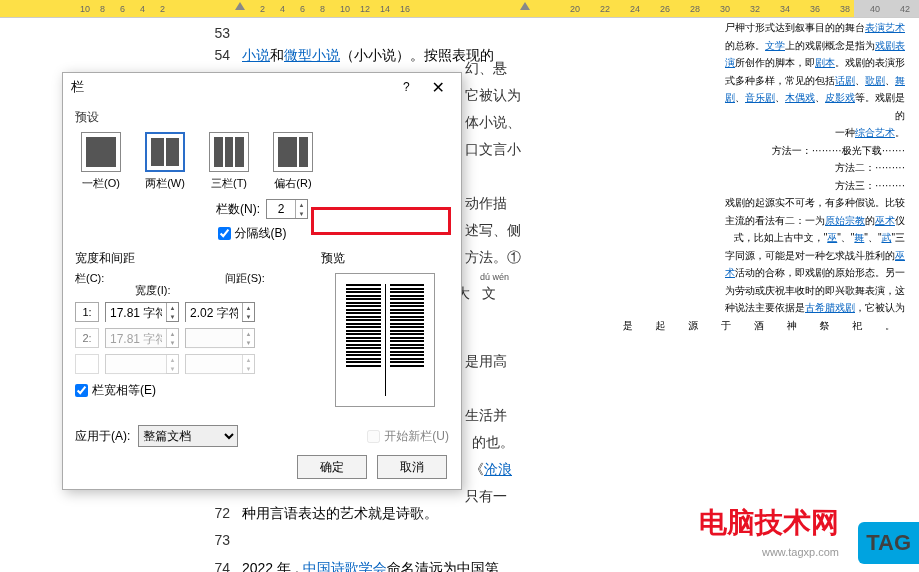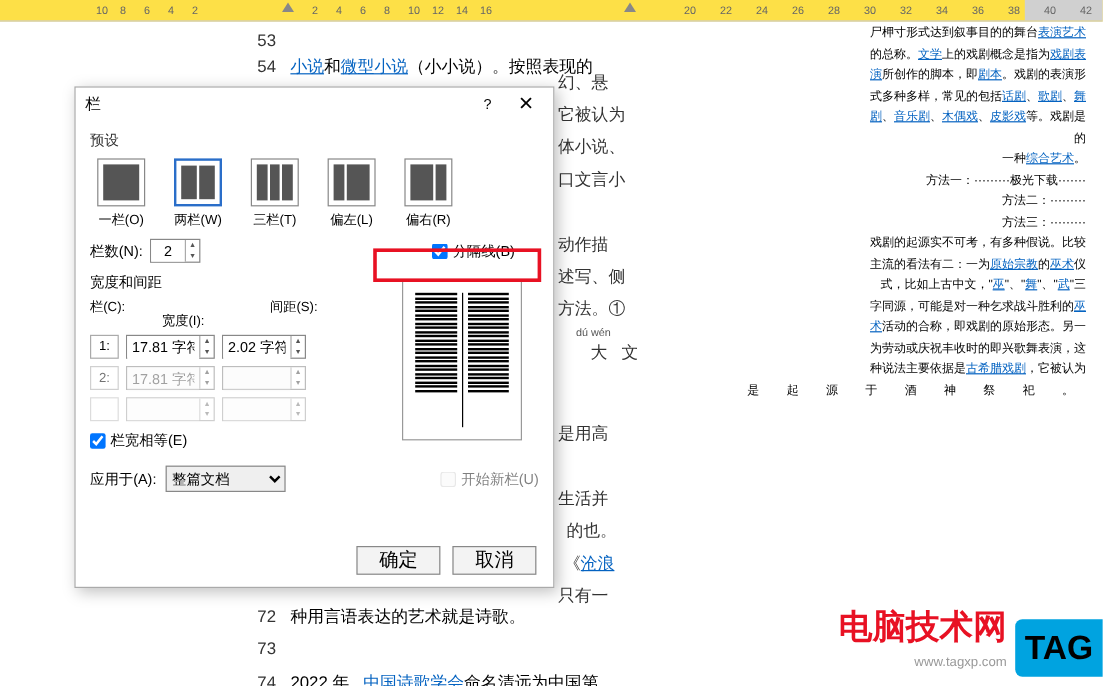--- a/index.html
+++ b/index.html
@@ -32,21 +32,21 @@
 .dlg-body { padding: 4px 12px 8px 12px; }
 .fieldset-label { font-size: 12px; color: #333; margin-top: 4px; }
 
 .presets { display: flex; gap: 24px; margin: 6px 0 6px 6px; }
 .preset { display: flex; flex-direction: column; align-items: center; gap: 4px; cursor: pointer; }
 .preset-icon { width: 40px; height: 40px; border: 1px solid #888; display: flex; justify-content: center; align-items: center; padding: 4px; gap: 2px; background: #fff; }
 .preset.selected .preset-icon { border: 2px solid #2a6ec9; }
 .col-block { background: #555; height: 100%; }
 .preset-lbl { font-size: 11px; }
 
-.row { display: flex; align-items: center; gap: 6px; margin: 8px 0; }
+.row { display: flex; align-items: center; gap: 6px; margin: 8px 0; flex-direction: column; }
 .spinbox { display: inline-flex; border: 1px solid #888; height: 20px; }
 .spinbox input { border: none; width: 28px; text-align: center; font-size: 12px; outline: none; }
 .spinbox .arrows { display: flex; flex-direction: column; width: 12px; border-left: 1px solid #aaa; }
 .spinbox .arrows div { height: 50%; font-size: 6px; display:flex; align-items:center; justify-content:center; line-height: 1; color:#555; }
 
 .sep-checkbox { display: flex; align-items: center; gap: 4px; }
 .red-box { position: absolute; border: 3px solid #e81123; }
 
 .width-section { display: flex; gap: 16px; margin-top: 8px; }
 .wg-left { width: 230px; }
@@ -60,24 +60,24 @@
 .txt-in { border: 1px solid #aaa; height: 20px; font-size: 11px; padding: 0 4px; }
 
 .preview-box { border: 1px solid #999; height: 134px; width: 100px; margin: 6px auto; padding: 10px; display: flex; gap: 4px; background:#fff; }
 .preview-col { flex: 1; display: flex; flex-direction: column; gap: 1.5px; }
 .preview-line { height: 2px; background: #000; }
 
 .apply-row { display: flex; align-items: center; gap: 8px; margin-top: 12px; }
 select.combo { border: 1px solid #888; height: 22px; font-size: 12px; width: 100px; }
 
 .dlg-buttons { position: absolute; bottom: 10px; right: 14px; display: flex; gap: 10px; }
-.dlg-btn { min-width: 70px; height: 24px; border: 1px solid #888; background: #f3f3f3; font-size: 16px; cursor: pointer; }
+.dlg-btn { min-width: 70px; height: 24px; border: 1px solid #888; background: #f3f3f3; font-size: 12px; cursor: pointer; }
 
 .bg-text { position: absolute; font-size: 14px; color: #333; line-height: 1.95; }
-.tag-badge { position:absolute; right: 0px; bottom: 8px; background: #00a3e0; color: #000000; font-weight: bold; padding: 8px 8px; font-size: 28px; border-radius: 6px 0 0 6px; }
+.tag-badge { position:absolute; right: 0px; bottom: 8px; background: #00a3e0; color: #404040; font-weight: bold; padding: 8px 8px; font-size: 22px; border-radius: 6px 0 0 6px; }
 </style>
 </head>
 <body>
 
 <div class="ruler">
   <div class="graybox-right"></div>
   <span class="tick" style="left:80px">10</span>
   <span class="tick" style="left:100px">8</span>
   <span class="tick" style="left:120px">6</span>
   <span class="tick" style="left:140px">4</span>
@@ -112,21 +112,21 @@
 </div>
 
 <div class="bg-text" style="left:465px;top:55px">幻、悬</div>
 <div class="bg-text" style="left:465px;top:82px">它被认为</div>
 <div class="bg-text" style="left:465px;top:109px">体小说、</div>
 <div class="bg-text" style="left:465px;top:136px">口文言小</div>
 <div class="bg-text" style="left:465px;top:190px">动作描</div>
 <div class="bg-text" style="left:465px;top:217px">述写、侧</div>
 <div class="bg-text" style="left:465px;top:244px">方法。①</div>
 <div class="bg-text" style="left:480px;top:269px;font-size:9px;color:#555">dú   wén</div>
-<div class="bg-text" style="left:492px;top:280px;letter-spacing:4px">大  文</div>
+<div class="bg-text" style="left:456px;top:280px;letter-spacing:4px">大  文</div>
 <div class="bg-text" style="left:465px;top:348px">是用高</div>
 <div class="bg-text" style="left:465px;top:402px">生活并</div>
 <div class="bg-text" style="left:472px;top:429px">的也。</div>
 <div class="bg-text" style="left:470px;top:456px"><span>《</span><span class="link">沧浪</span></div>
 <div class="bg-text" style="left:465px;top:483px">只有一</div>
 
 <div style="position:absolute;left:0;top:500px;font-size:14px;line-height:1.95">
   <div class="doc-line"><span class="line-num">72</span><span>种用言语表达的艺术就是诗歌。</span></div>
   <div class="doc-line"><span class="line-num">73</span></div>
   <div class="doc-line"><span class="line-num">74</span><span>2022 年 , </span><span class="link">中国诗歌学会</span><span>命名清远为中国第</span></div>
@@ -180,27 +180,20 @@
       <div class="preset">
         <div class="preset-icon">
             <div class="col-block" style="width:30%"></div>
             <div class="col-block" style="width:30%"></div>
             <div class="col-block" style="width:30%"></div>
           </div>
         <div class="preset-lbl">三栏(T)</div>
       </div>
       <div class="preset">
         <div class="preset-icon">
-            <div class="col-block" style="width:30%"></div>
-            <div class="col-block" style="width:62%"></div>
-          </div>
-        <div class="preset-lbl">偏左(L)</div>
-      </div>
-      <div class="preset">
-        <div class="preset-icon">
             <div class="col-block" style="width:62%"></div>
             <div class="col-block" style="width:30%"></div>
           </div>
         <div class="preset-lbl">偏右(R)</div>
       </div>
     </div>
 
     <div class="row" style="justify-content:space-between">
       <div style="display:flex;align-items:center;gap:6px">
         <span>栏数(N):</span>
@@ -276,20 +269,21 @@
                 <div>▼</div>
               </div>
             </div>
         </div>
         <label class="sep-checkbox" style="margin-top:8px">
           <input type="checkbox" checked="" style=""> 
             <span>栏宽相等(E)</span>
         </label>
       </div>
       <div class="wg-right">
+        <div class="wg-title">预览</div>
         <div class="preview-box">
           <div class="preview-col">
               <div class="preview-line"></div>
               <div class="preview-line"></div>
               <div class="preview-line"></div>
               <div class="preview-line"></div>
               <div class="preview-line"></div>
               <div class="preview-line"></div>
               <div class="preview-line"></div>
               <div class="preview-line"></div>

